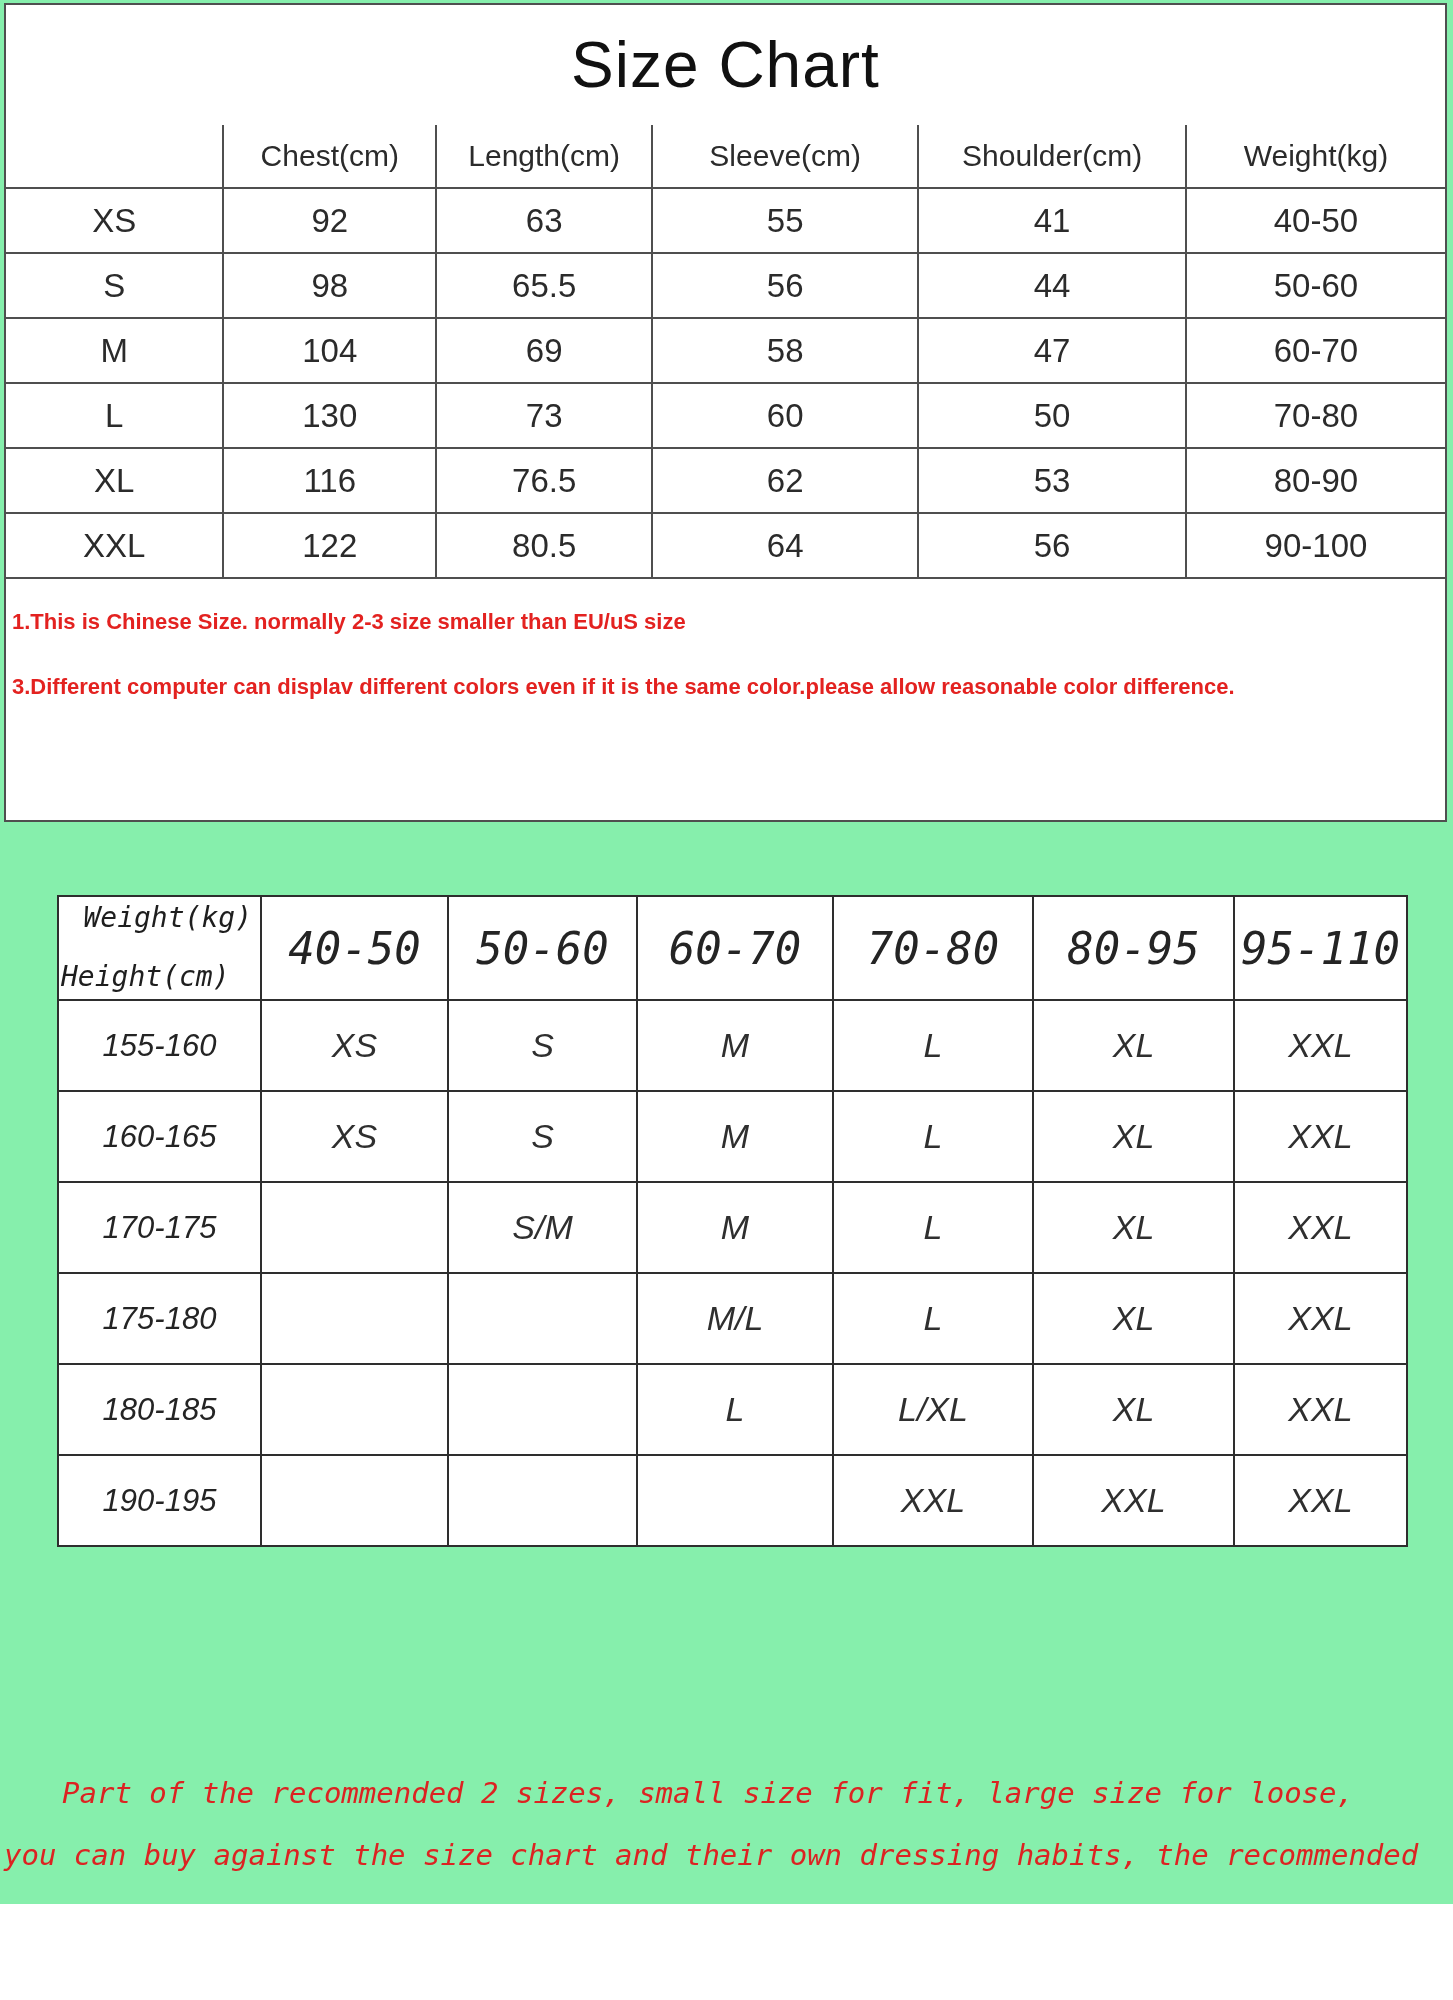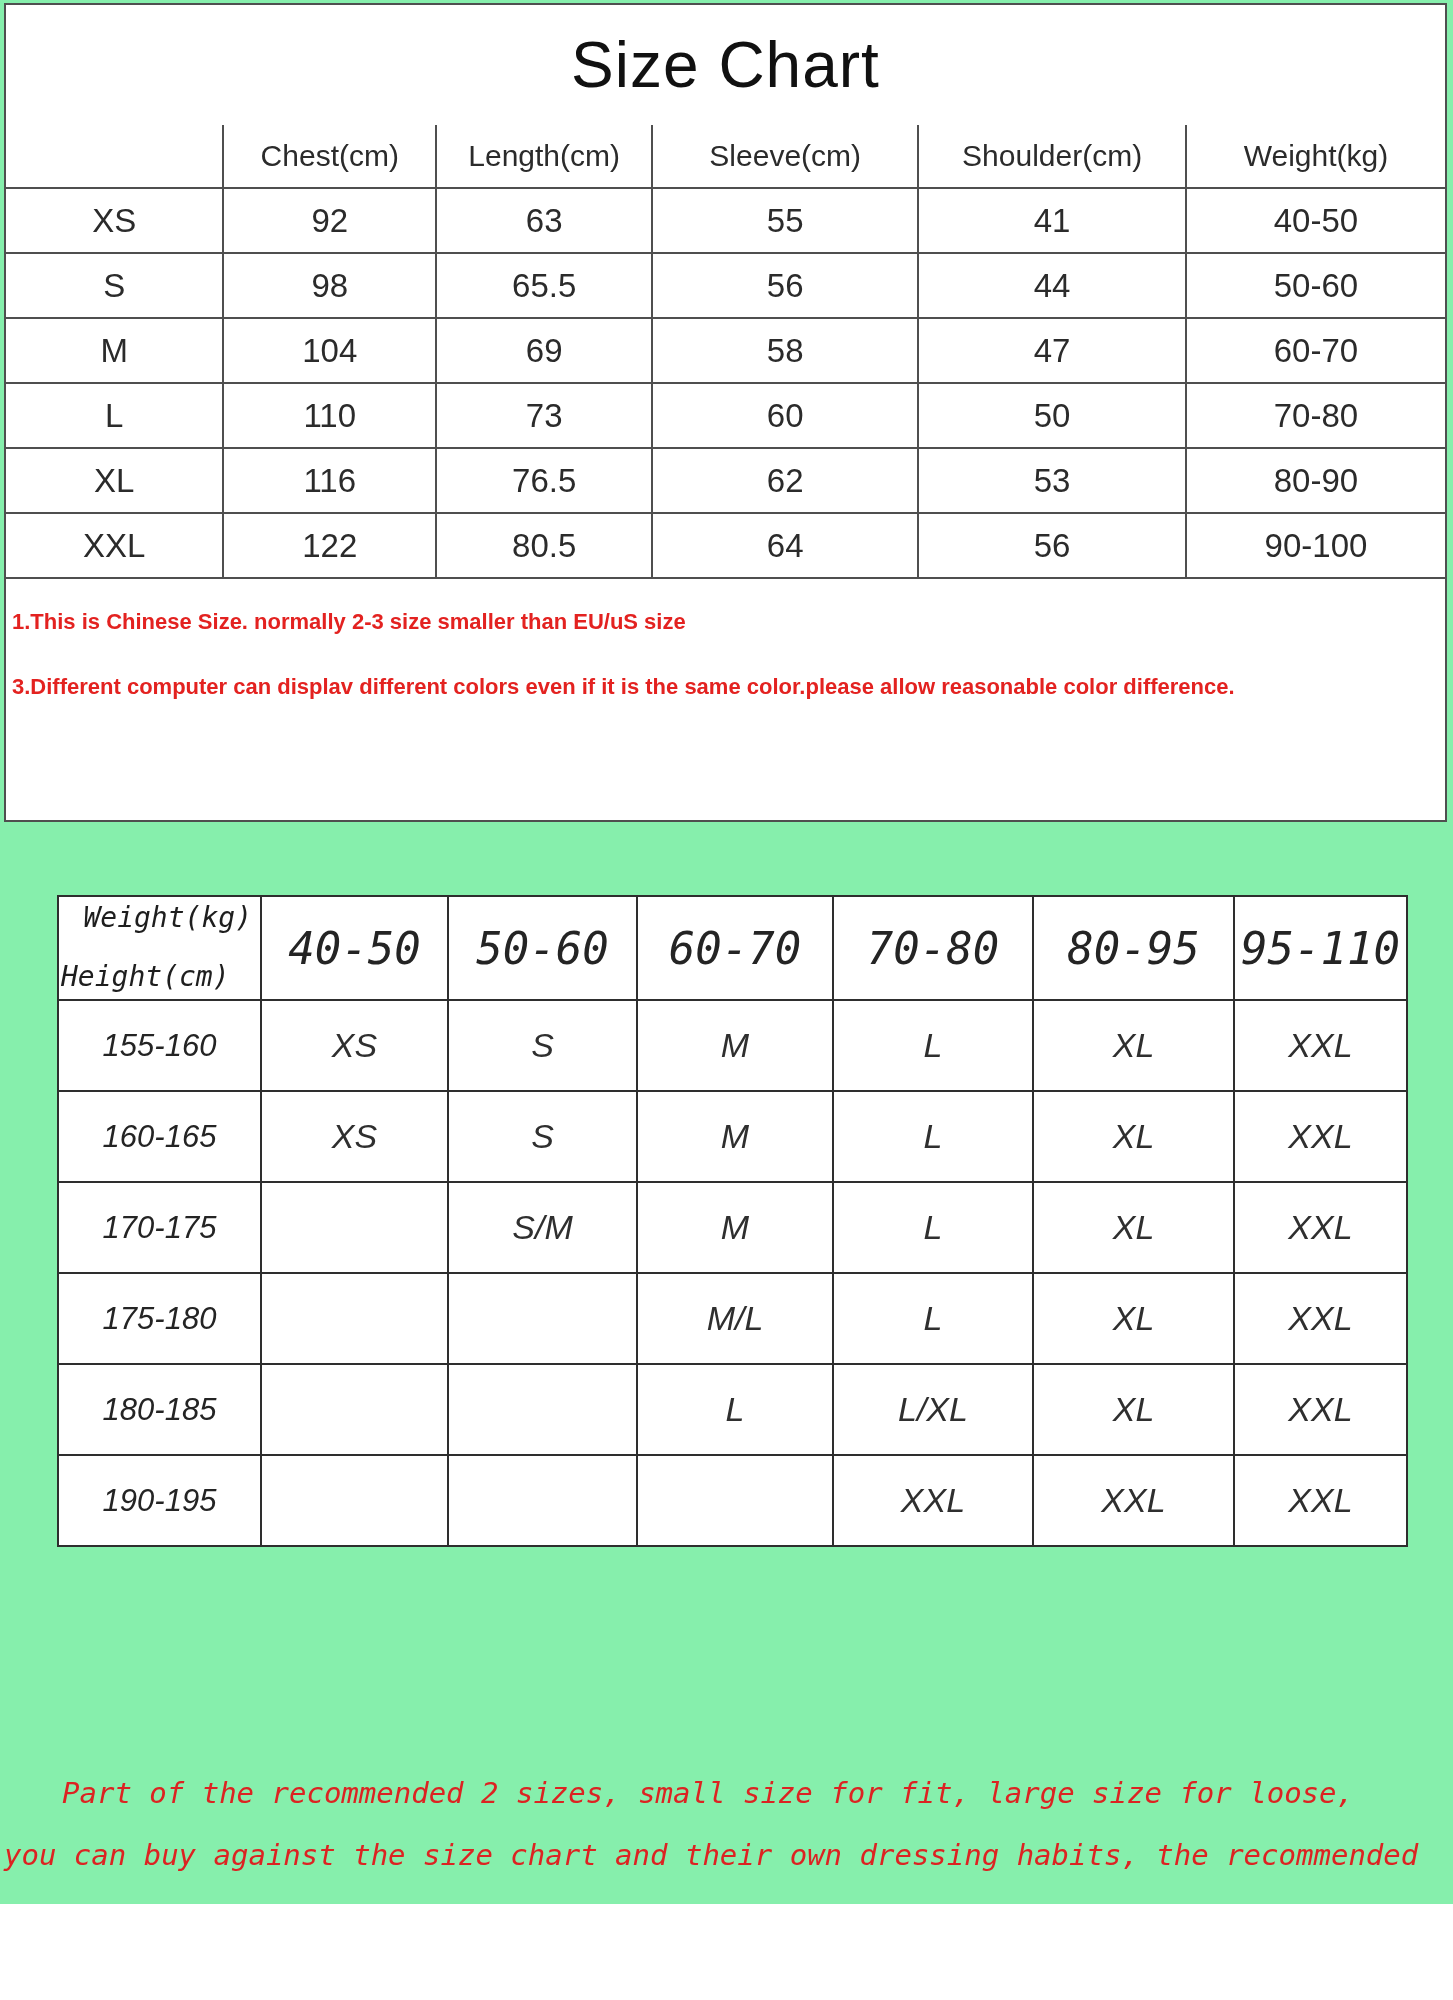--- a/index.html
+++ b/index.html
@@ -181,21 +181,21 @@
           <tr>
             <td>M</td>
             <td>104</td>
             <td>69</td>
             <td>58</td>
             <td>47</td>
             <td>60-70</td>
           </tr>
           <tr>
             <td>L</td>
-            <td>110</td>
+            <td>130</td>
             <td>73</td>
             <td>60</td>
             <td>50</td>
             <td>70-80</td>
           </tr>
           <tr>
             <td>XL</td>
             <td>116</td>
             <td>76.5</td>
             <td>62</td>

